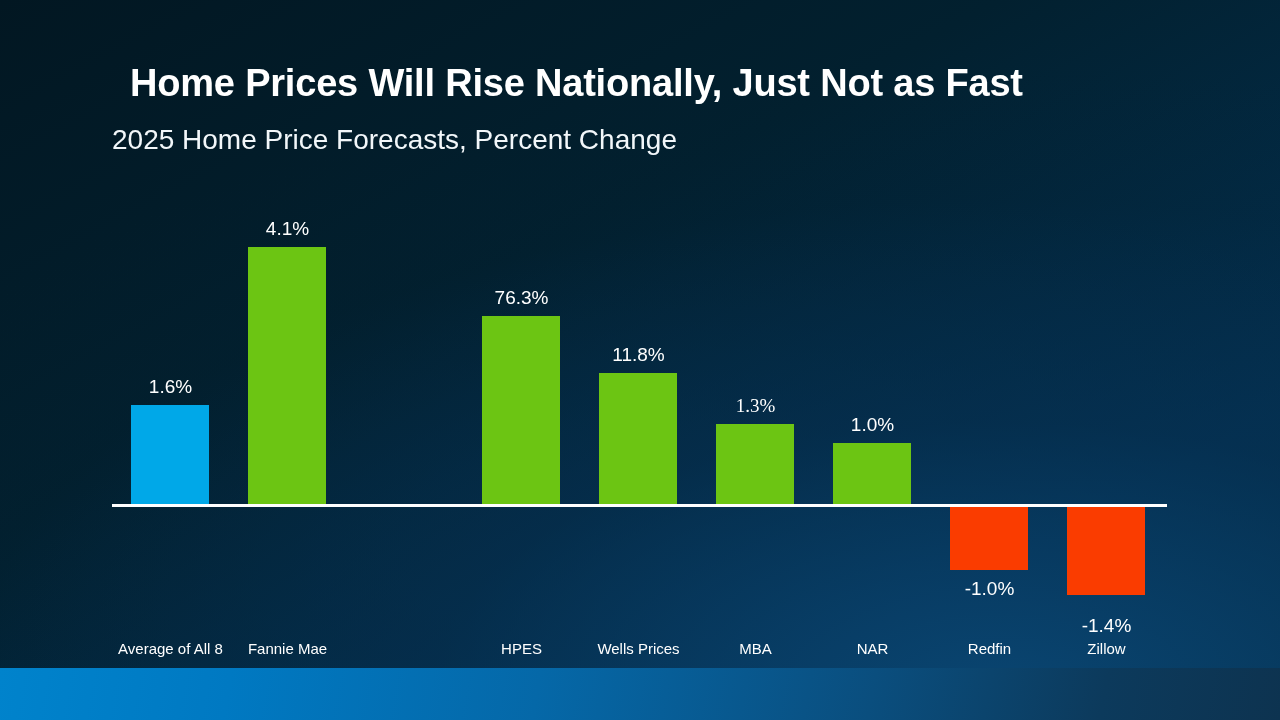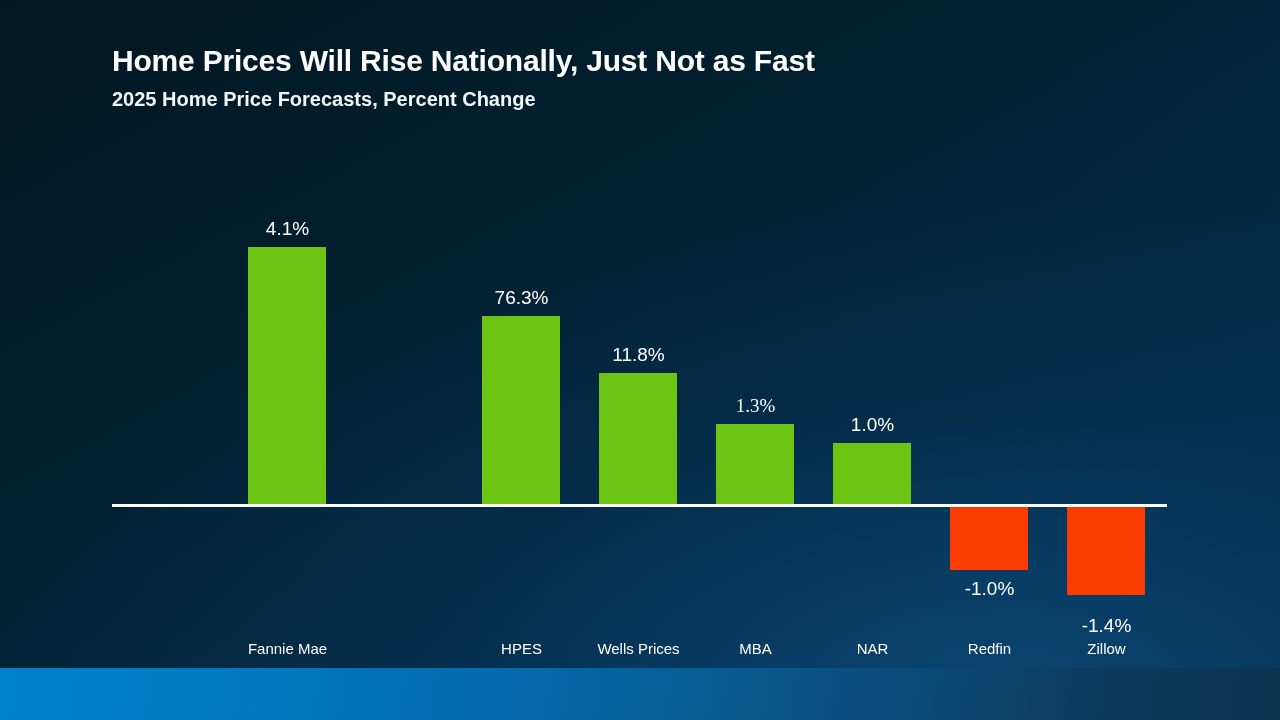--- a/index.html
+++ b/index.html
@@ -27,31 +27,31 @@
   }
 
   
   #headings {
     position: absolute;
     left: 112px;
     top: 44px;
     width: 1100px;
   }
   #chart-title {
-    font-size: 30px;
+    font-size: 38px;
     font-weight: bold;
     color: #ffffff;
     letter-spacing: -0.2px;
     line-height: 1.12;
-    margin: 0;
+    margin: 18px;
     white-space: nowrap;
   }
   #chart-subtitle {
-    font-size: 20px;
-    font-weight: bold;
+    font-size: 28px;
+    font-weight: normal;
     color: #f2f7fa;
     line-height: 1.2;
     margin: 9px 0 0 0;
     white-space: nowrap;
   }
 
   
   #plot {
     position: absolute;
     left: 0;
@@ -122,20 +122,25 @@
 
 <div id="slide">
 
   <div id="headings">
     <h1 id="chart-title">Home Prices Will Rise Nationally, Just Not as Fast</h1>
     <h2 id="chart-subtitle">2025 Home Price Forecasts, Percent Change</h2>
   </div>
 
   <div id="plot">
 
+    <div class="bar-group" style="left: 112px;">
+        <div class="bar pos" style="height: 101.12px; background: rgb(0, 168, 232);"></div>
+        <div class="value-label" style="top: 376.88px;">1.6%</div>
+        <div class="cat-label">Average of All 8</div>
+      </div>
       <div class="bar-group" style="left: 229px;">
         <div class="bar pos" style="height: 259.12px; background: rgb(108, 197, 19);"></div>
         <div class="value-label" style="top: 218.88px;">4.1%</div>
         <div class="cat-label">Fannie Mae</div>
       </div>
       <div class="bar-group" style="left: 463px;">
         <div class="bar pos" style="height: 189.6px; background: rgb(108, 197, 19);"></div>
         <div class="value-label" style="top: 288.4px;">76.3%</div>
         <div class="cat-label">HPES</div>
       </div>

